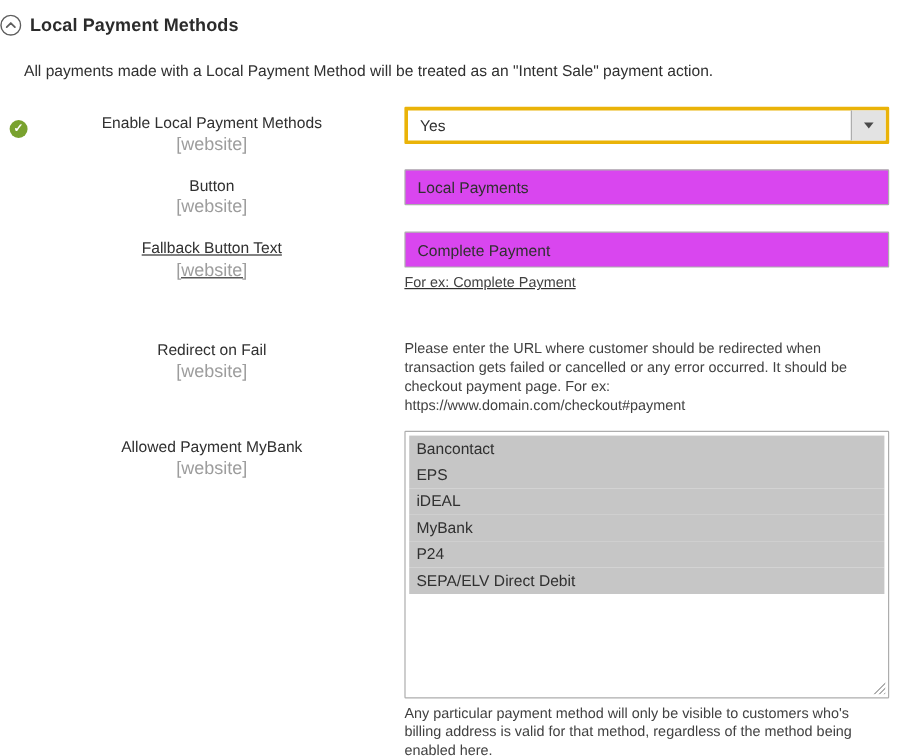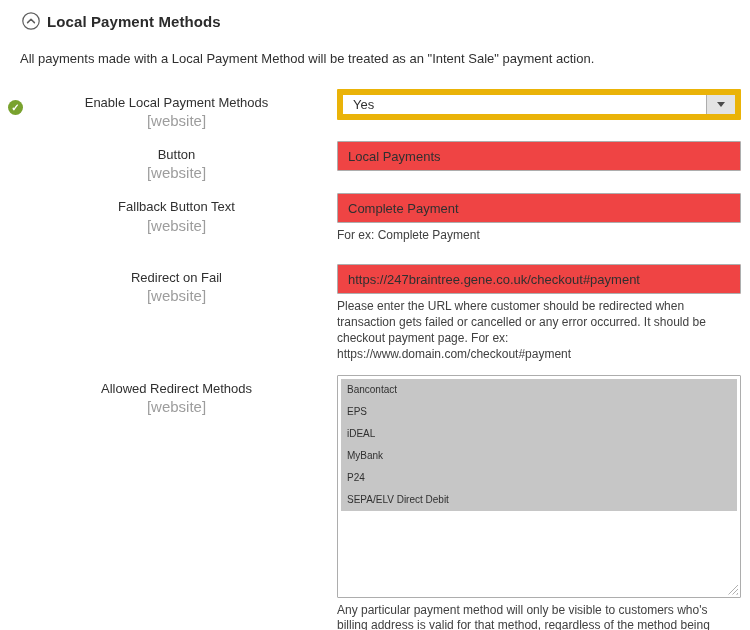--- a/index.html
+++ b/index.html
@@ -9,21 +9,20 @@
     font-family: "Liberation Sans", sans-serif;
     color: #303030;
     overflow: hidden;
     position: relative;
   }
   .section { padding-top: 12px; }
 
   
   .section-header {
     display: flex; align-items: center;
-    padding-left: 22px;
     cursor: pointer;
   }
   .collapse-icon { width: 18px; height: 18px; display: inline-flex; margin-right: 7px; }
   .section-title {
     font-size: 15px; font-weight: 700; color: #2b2b2b;
     letter-spacing: .1px;
   }
 
   
   .section-comment {
@@ -48,27 +47,27 @@
   .field-label { font-size: 13px; color: #303030; display: block; line-height: 1.25; }
   .field-scope { font-size: 15px; color: #9d9d9d; display: block; margin-top: 1px; }
   .value-col { flex: 0 0 404px; width: 404px; margin-left: 12px; }
 
   
   .text-input {
     width: 100%; height: 30px;
     border: 1px solid #adadad; border-radius: 1px;
     padding: 0 10px; font-size: 13px; color: #303030;
     font-family: "Liberation Sans", sans-serif;
-    background: #ef4444; outline: none;
+    background: #d946ef; outline: none;
   }
 
   
   .select {
     width: 100%; height: 31px;
-    border: 6px solid #eab308; border-radius: 1px;
+    border: 3px solid #eab308; border-radius: 1px;
     display: flex; align-items: stretch; background: #ffffff; cursor: pointer;
   }
   .select-value { flex: 1; display: flex; align-items: center; padding: 0 10px; font-size: 13px; }
   .select-caret-btn {
     flex: 0 0 29px; border-left: 1px solid #adadad; background: #e3e3e3;
     display: flex; align-items: center; justify-content: center;
   }
   .caret-down {
     width: 0; height: 0;
     border-left: 4px solid transparent; border-right: 4px solid transparent;
@@ -76,37 +75,37 @@
   }
 
   
   .multiselect {
     width: 100%; height: 223px;
     border: 1px solid #adadad; border-radius: 1px;
     background: #ffffff; padding: 3px; position: relative;
     overflow: hidden;
   }
   .ms-option {
-    font-size: 10px; color: #303030; line-height: 14px;
+    font-size: 13px; color: #303030; line-height: 14px;
     padding: 4px 6px; cursor: pointer;
   }
   .ms-option.selected { background: #c6c6c6; }
   .resize-handle {
     position: absolute; right: 2px; bottom: 2px; width: 11px; height: 11px;
     background: repeating-linear-gradient(135deg, transparent 0 2px, #b0b0b0 2px 3px);
     clip-path: polygon(100% 0, 100% 100%, 0 100%);
     cursor: nwse-resize;
   }
 
   
   .field-note {
     margin-top: 5px; font-size: 12px; color: #414141; line-height: 1.32;
     word-wrap: break-word;
   }
-  .field-row.has-note { margin-bottom: 20px; }
+  .field-row.has-note { margin-bottom: 34px; text-decoration: underline; }
 </style>
 </head>
 <body>
 
 <div class="section">
 
   <div class="section-header">
     <span class="collapse-icon">
       <svg viewBox="0 0 18 18" width="18" height="18">
         <circle cx="9" cy="9" r="8.2" fill="none" stroke="#5e5e5e" stroke-width="1.2"></circle>
@@ -161,29 +160,28 @@
       </div>
     </div>
 
     <div class="field-row">
       <div class="check-col"></div>
       <div class="label-col">
         <span class="field-label">Redirect on Fail</span>
         <span class="field-scope">[website]</span>
       </div>
       <div class="value-col">
-        <input type="text" class="text-input" value="https://247braintree.gene.co.uk/checkout#payment" style="">
         <div class="field-note">Please enter the URL where customer should be redirected when transaction gets failed or cancelled or any error occurred. It should be checkout payment page. For ex: https://www.domain.com/checkout#payment</div>
       </div>
     </div>
 
     <div class="field-row">
       <div class="check-col"></div>
       <div class="label-col">
-        <span class="field-label">Allowed Redirect Methods</span>
+        <span class="field-label">Allowed Payment MyBank</span>
         <span class="field-scope">[website]</span>
       </div>
       <div class="value-col">
         <div class="multiselect">
           <div class="ms-option selected">Bancontact</div>
           <div class="ms-option selected">EPS</div>
           <div class="ms-option selected">iDEAL</div>
           <div class="ms-option selected">MyBank</div>
           <div class="ms-option selected">P24</div>
           <div class="ms-option selected">SEPA/ELV Direct Debit</div>

